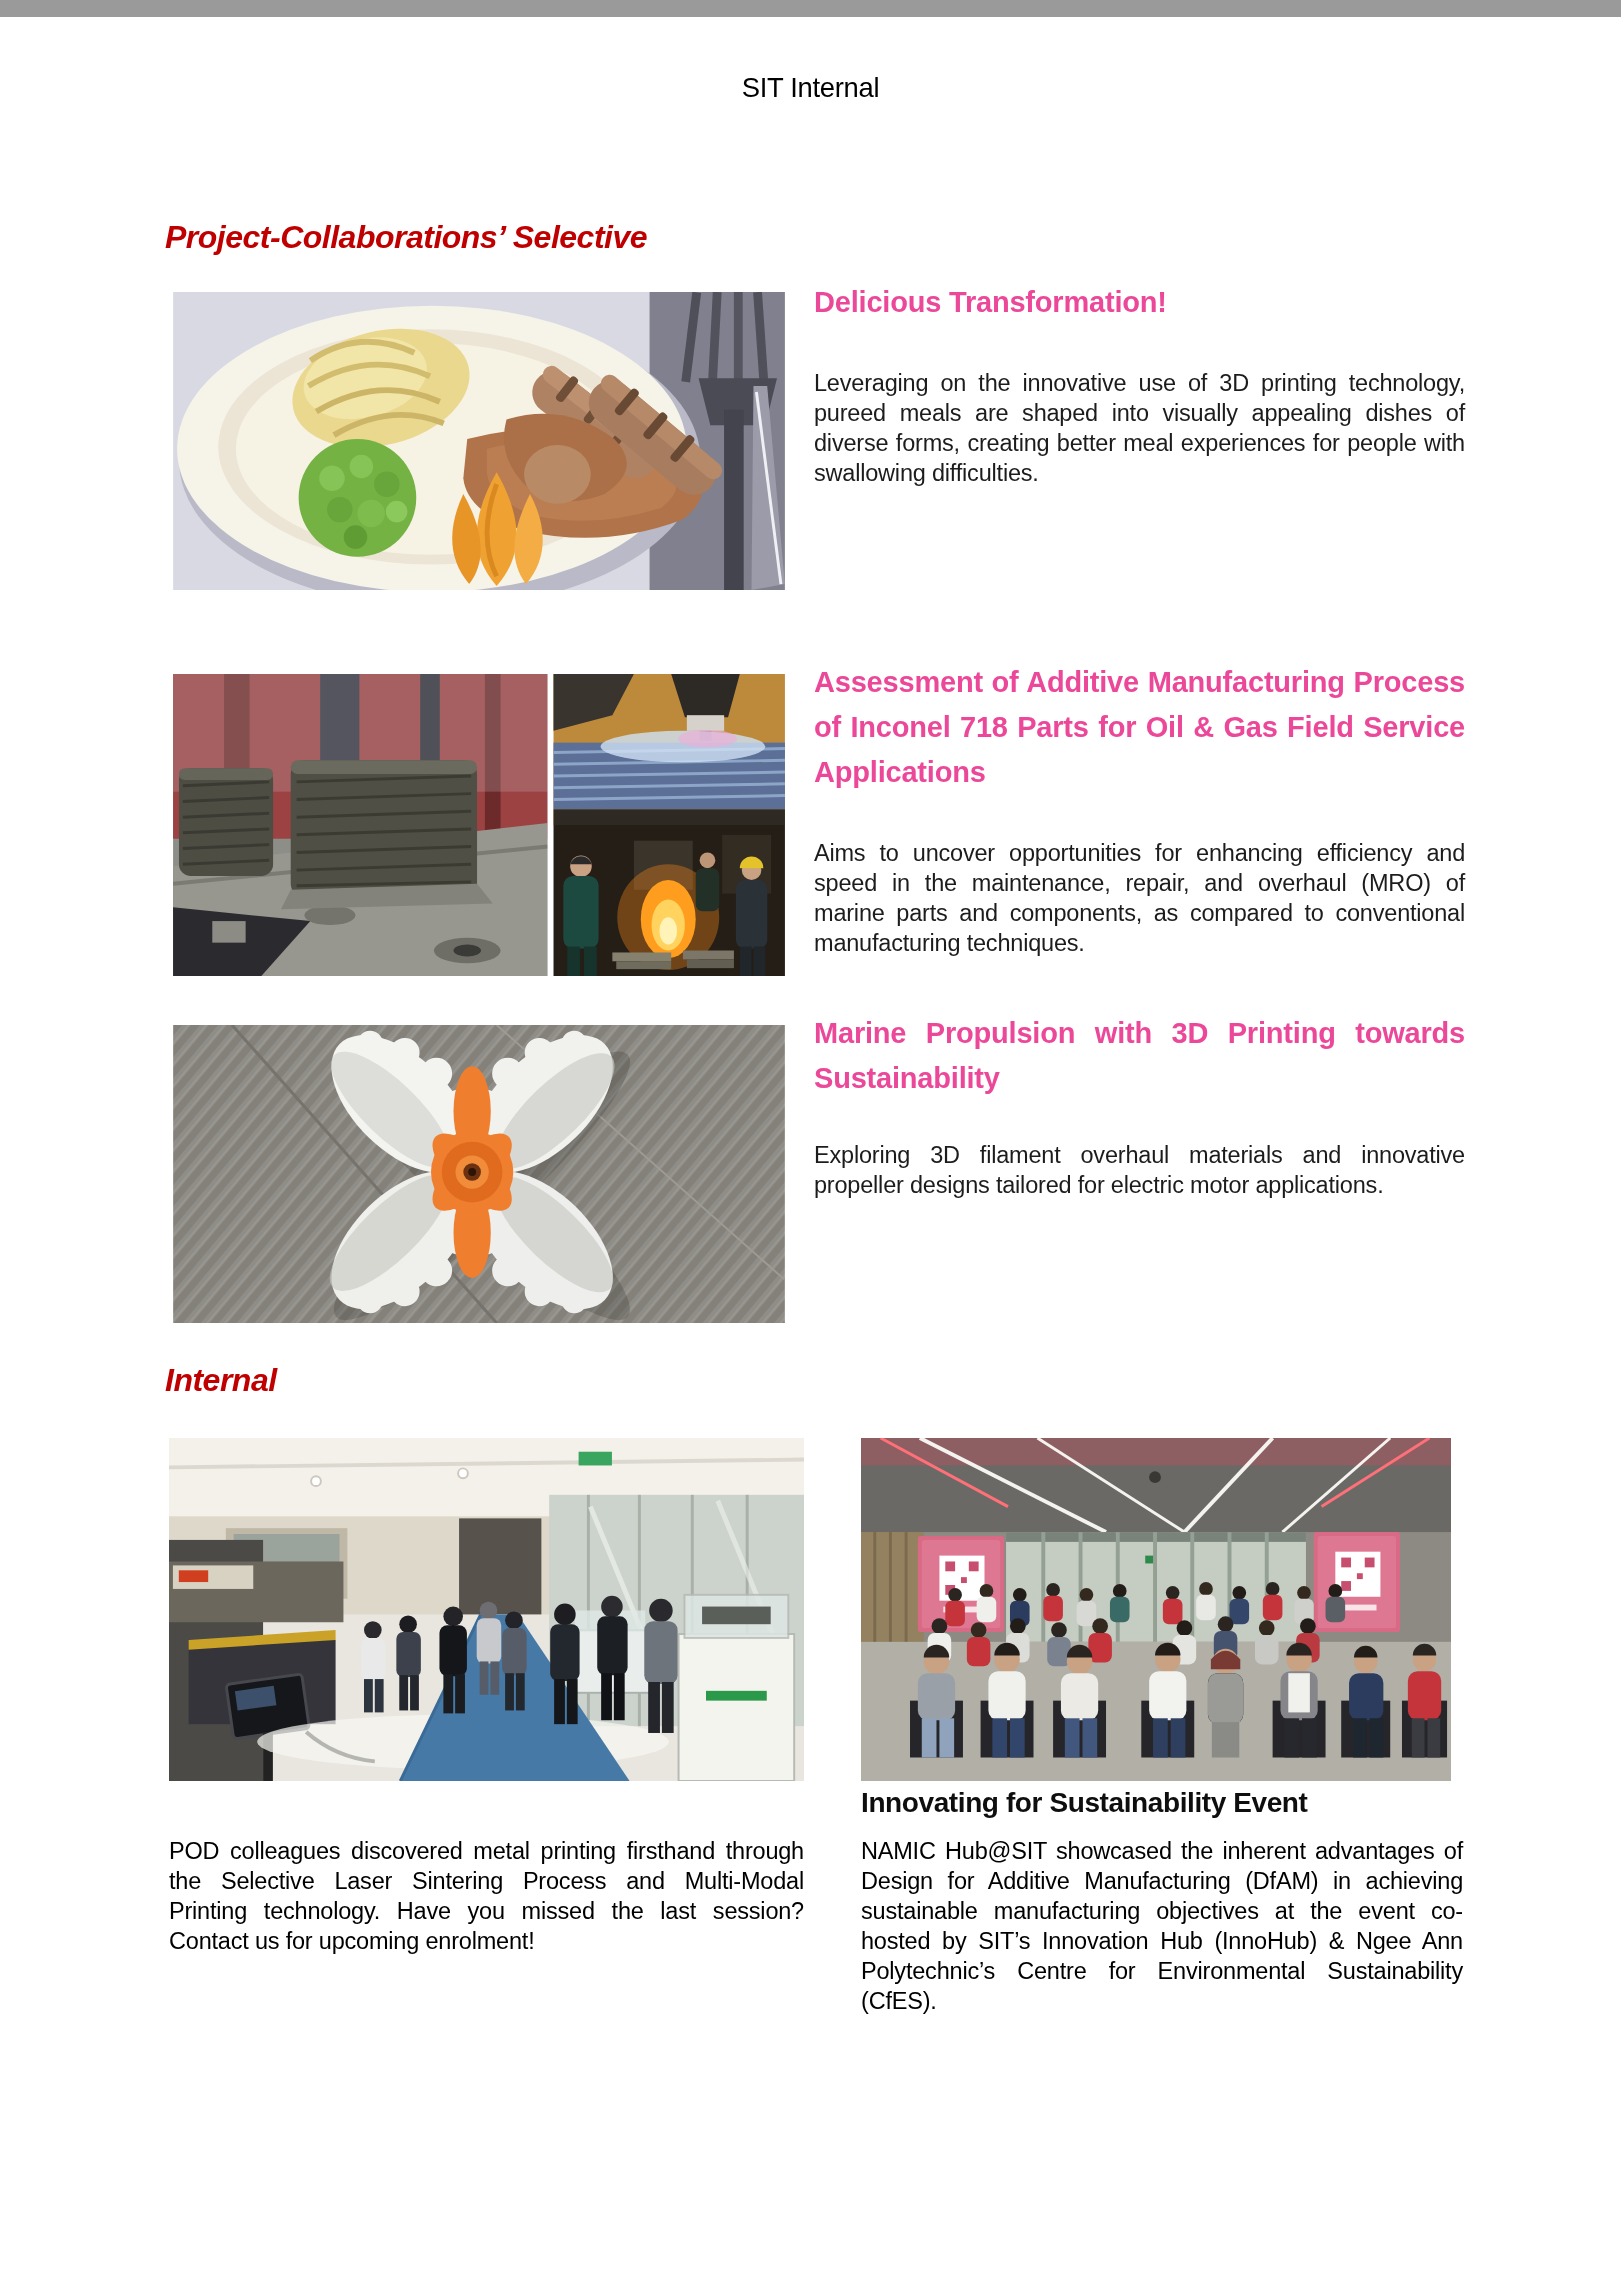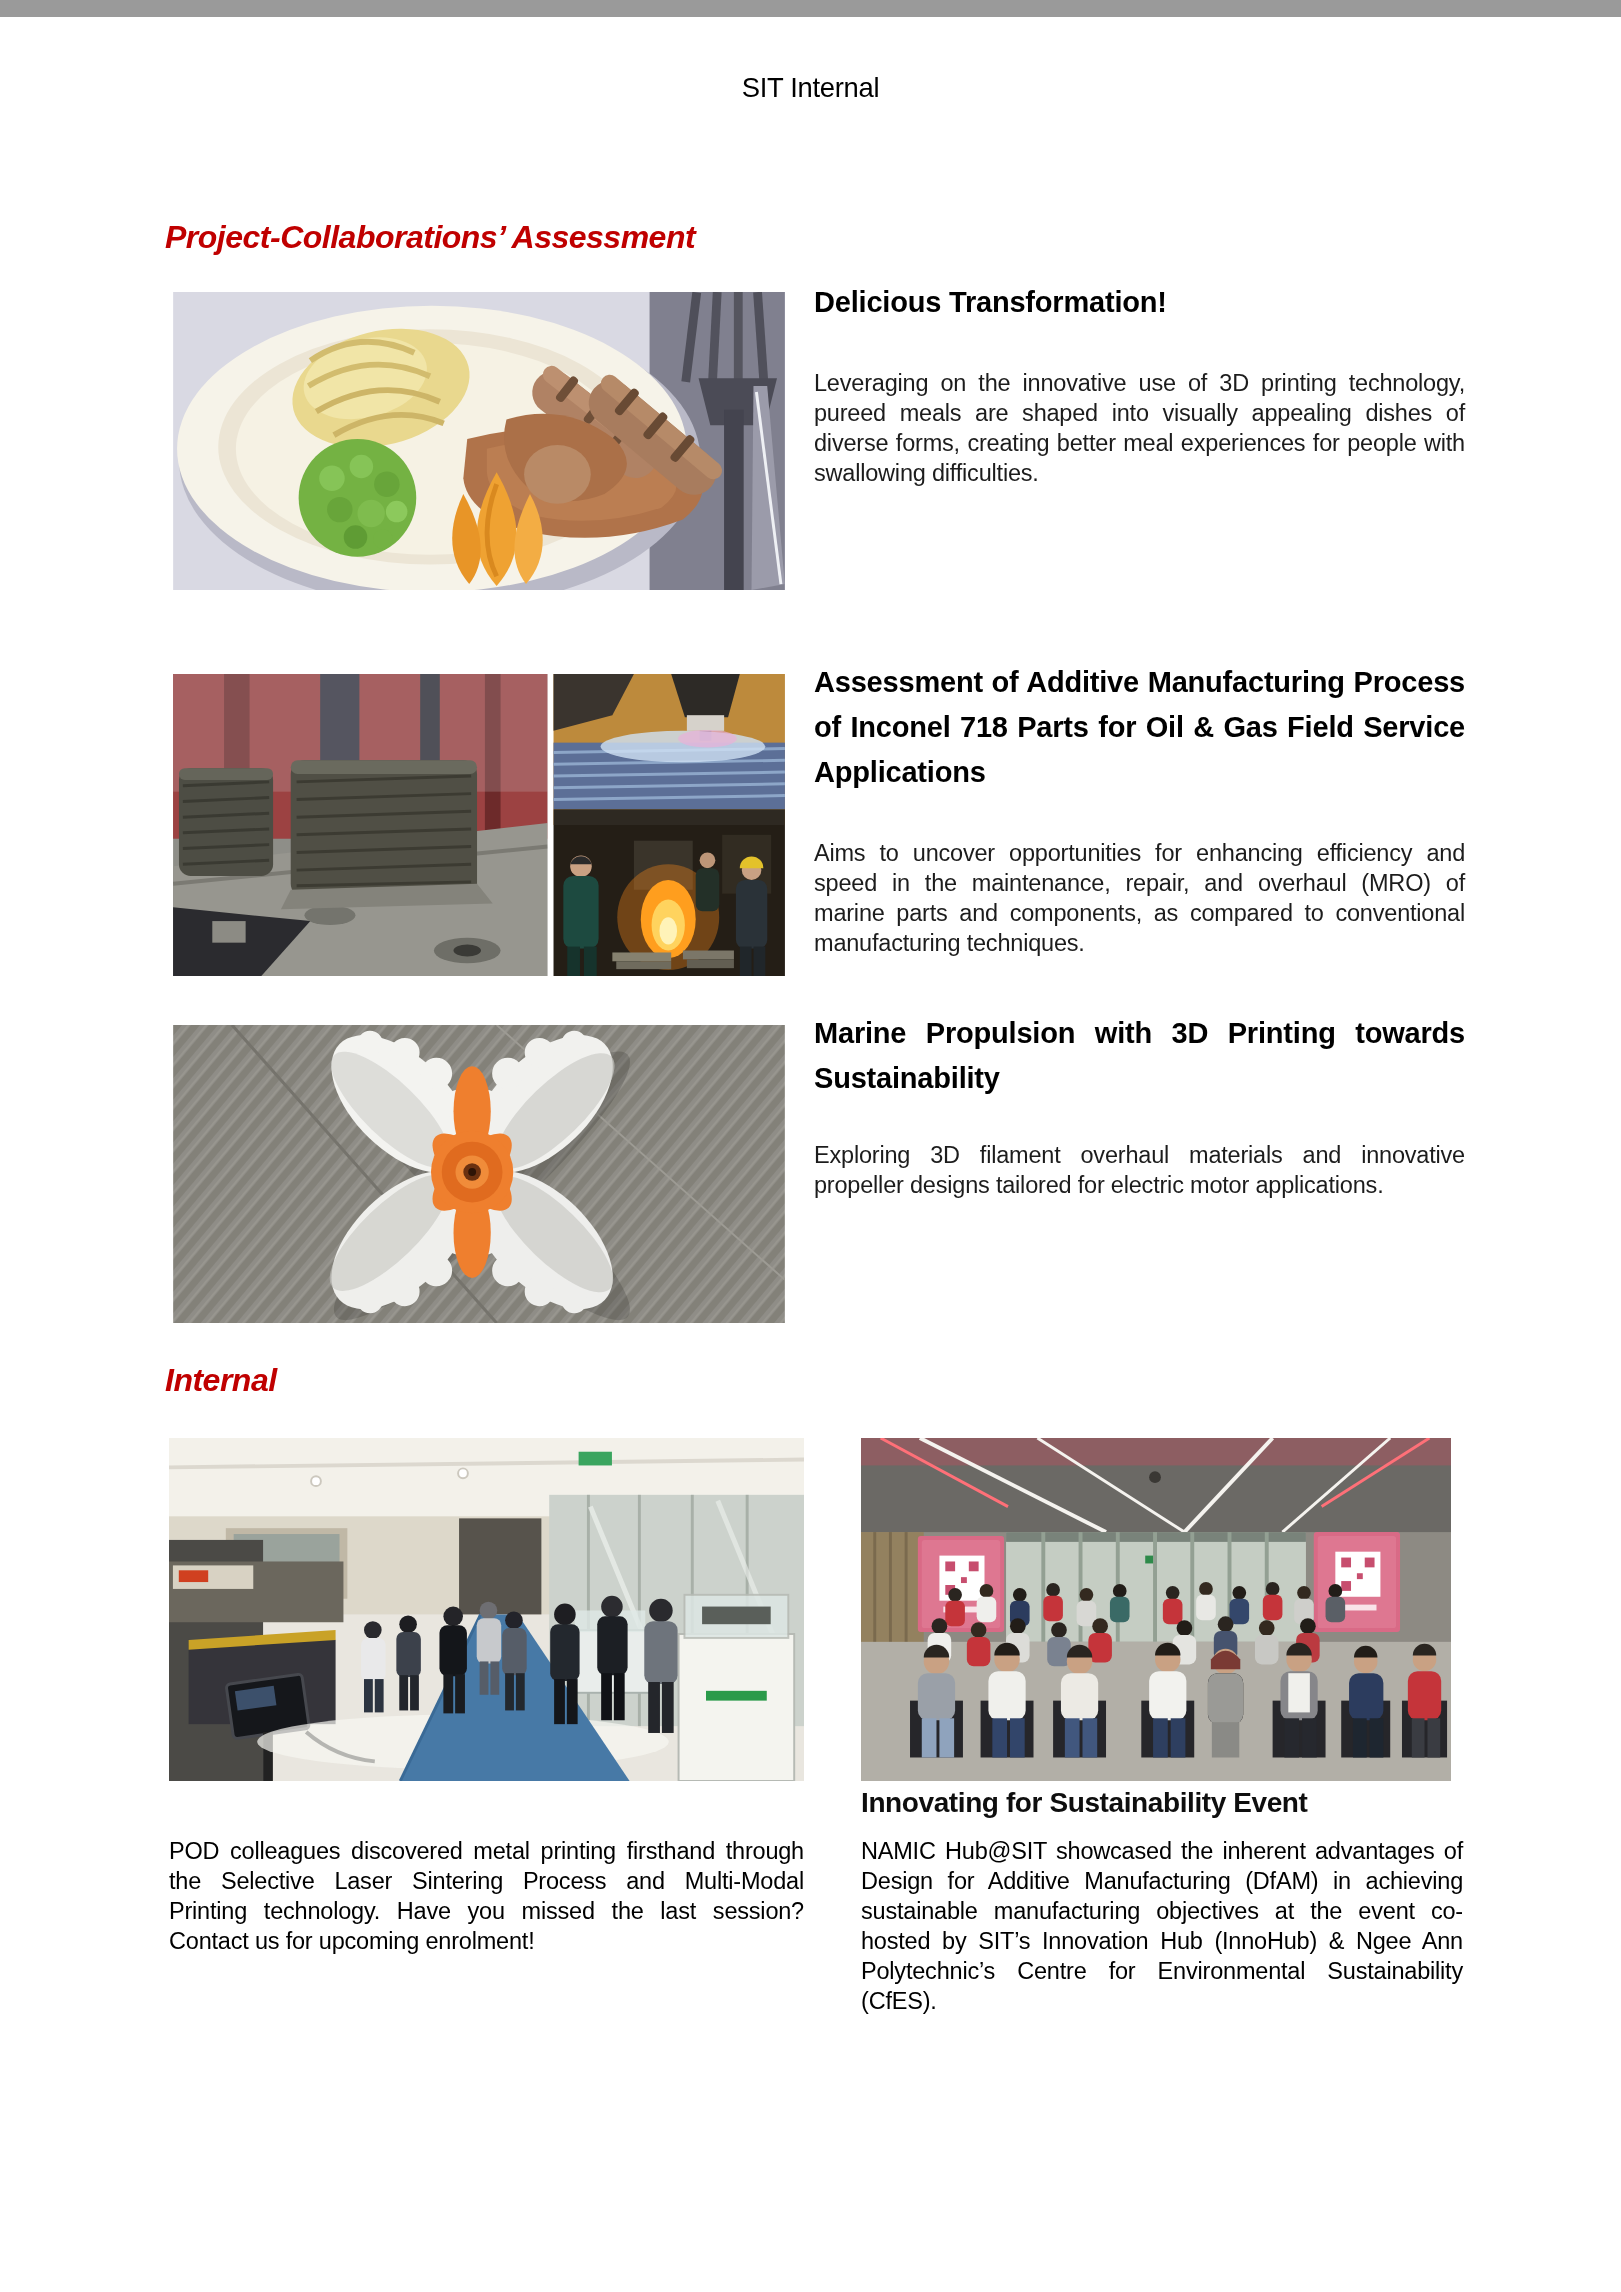--- a/index.html
+++ b/index.html
@@ -11,21 +11,21 @@
   .abs{position:absolute;}
   .classification{
     left:0;top:55px;width:100%;text-align:center;
     font-size:27.4px;color:#000;letter-spacing:-0.3px;
   }
   .red-heading{
     font-weight:bold;font-style:italic;font-size:32px;
     color:#C00000;letter-spacing:-0.5px;white-space:nowrap;
   }
   .sec-title{
-    font-weight:bold;font-size:29px;line-height:45px;color:#000000;
+    font-weight:bold;font-size:29px;line-height:45px;color:#ec4899;
     text-align:justify;letter-spacing:-0.2px;
   }
   .sec-body{
     font-size:23.5px;line-height:30px;color:#1c1c1c;
     text-align:justify;letter-spacing:-0.2px;
   }
   .fb-title{
     font-weight:bold;font-size:28px;color:#0e0e0e;letter-spacing:-0.4px;white-space:nowrap;
   }
   .fb-body{
@@ -35,21 +35,21 @@
   .photo{overflow:hidden;}
   .photo svg{display:block;width:100%;height:100%;}
 </style>
 </head>
 <body>
 
 <div class="page">
 
   <div class="abs classification">SIT Internal</div>
 
-  <div class="abs red-heading" style="left:165px;top:202px;">Project-Collaborations’ Assessment</div>
+  <div class="abs red-heading" style="left:165px;top:202px;">Project-Collaborations’ Selective</div>
 
   <div class="abs photo" style="left:173px;top:275px;width:612px;height:298px;">
     <svg viewBox="0 0 624 304">
       <rect width="624" height="304" fill="#d9d9e3"></rect>
       <rect x="486" width="138" height="304" fill="#80808f"></rect>
       <g>
         <rect x="524" y="0" width="9" height="92" fill="#4f4f5a" transform="rotate(7 528 46)"></rect>
         <rect x="548" y="0" width="9" height="97" fill="#52525d" transform="rotate(3 552 48)"></rect>
         <rect x="572" y="0" width="9" height="99" fill="#55555f"></rect>
         <rect x="595" y="0" width="9" height="96" fill="#50505b" transform="rotate(-4 599 48)"></rect>

